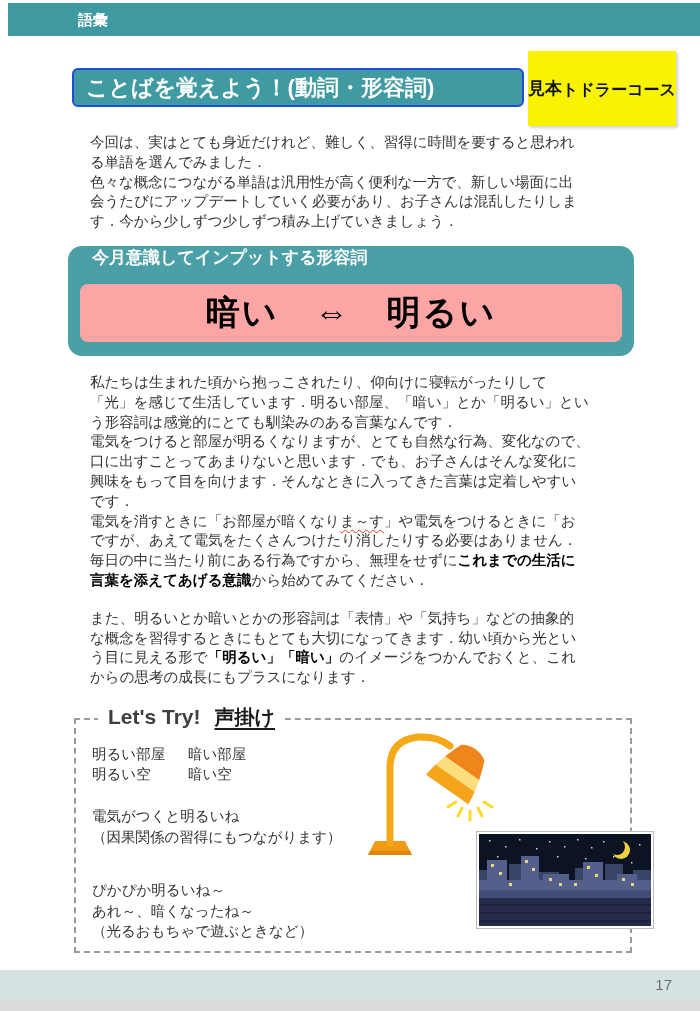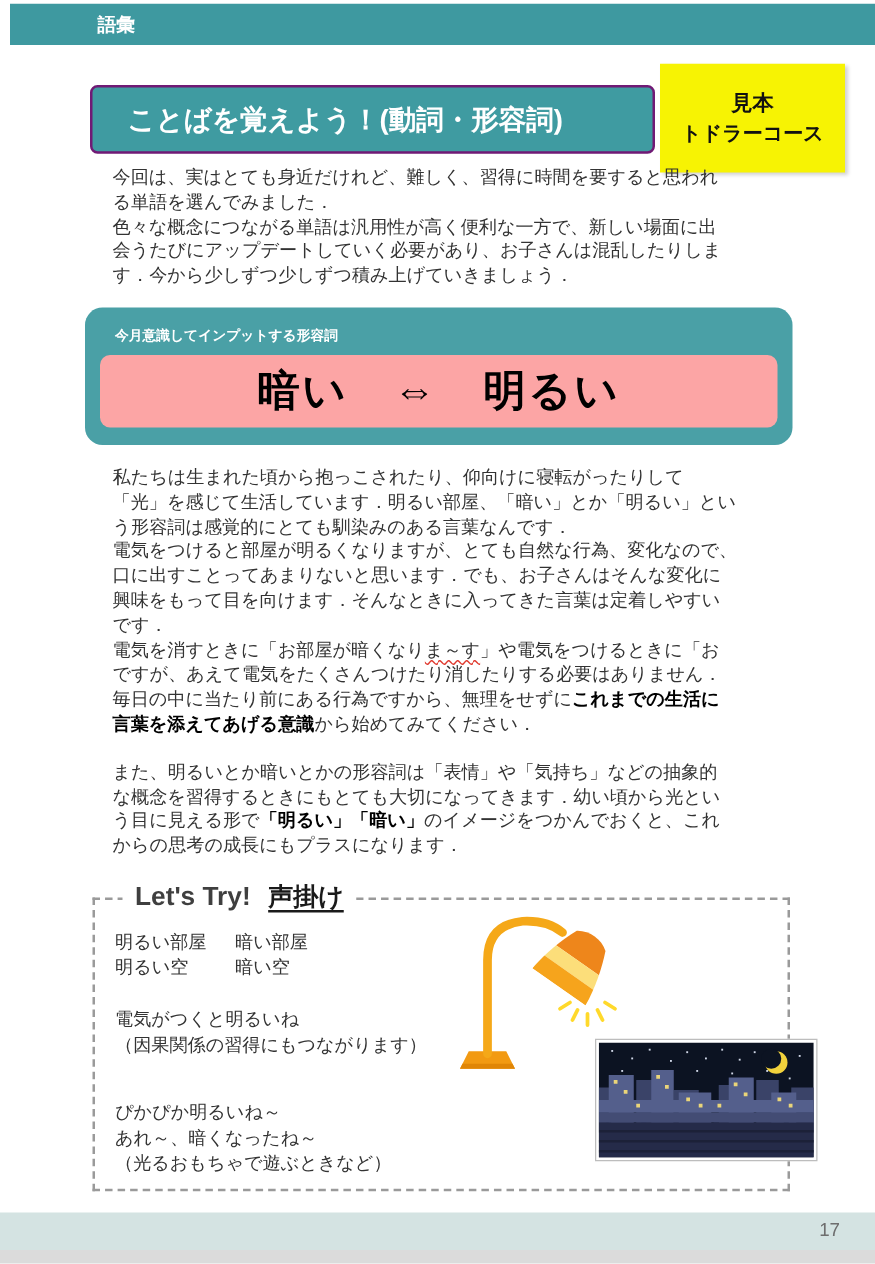--- a/index.html
+++ b/index.html
@@ -2,41 +2,41 @@
 <html><head>
 <meta charset="utf-8">
 <style>
   html,body{margin:0;padding:0;background:#fff;}
   .page{position:relative;width:700px;height:1011px;background:#fff;overflow:hidden;
         font-family:"Liberation Sans","DejaVu Sans",sans-serif;outline:1px solid #e3e3e3;}
   
   .topband{position:absolute;left:8px;right:0;top:3px;height:33px;background:#3E99A0;}
   .topband .tag{position:absolute;left:70px;top:8px;color:#fff;font-weight:bold;font-size:15px;}
   
-  .hbar{position:absolute;left:72px;top:68px;width:452px;height:55px;background:#3F9BA1;
-        border:2px solid #701a75;border-radius:6px;box-sizing:border-box;
-        display:flex;align-items:center;padding-left:28px;}
+  .hbar{position:absolute;left:72px;top:68px;width:452px;height:39px;background:#3F9BA1;
+        border:2px solid #1d4ed8;border-radius:6px;box-sizing:border-box;
+        display:flex;align-items:center;padding-left:12px;}
   .hbar .htxt{color:#fff;font-weight:bold;font-size:22px;white-space:nowrap;}
   
-  .badge{position:absolute;left:528px;top:51px;width:148px;height:87px;background:#F7F303;
-         display:flex;flex-direction:column;align-items:center;justify-content:center;
+  .badge{position:absolute;left:528px;top:51px;width:148px;height:75px;background:#F7F303;
+         display:flex;flex-direction:row;align-items:center;justify-content:center;
          box-shadow:2px 2px 3px rgba(0,0,0,.18);}
   .badge .b1{font-size:17px;font-weight:bold;color:#111;}
   .badge .b2{font-size:16px;font-weight:bold;color:#111;margin-top:3px;}
   
   .txt{position:absolute;color:#333;font-size:14.5px;}
   .tline{line-height:19.8px;white-space:nowrap;}
   .spacer{height:18px;}
   .b{font-weight:bold;color:#000;}
   .wavy{text-decoration-line:underline;text-decoration-style:wavy;text-decoration-color:#E03A2F;
         text-decoration-thickness:1px;text-underline-offset:3px;}
   
   .focus{position:absolute;left:68px;top:246px;width:566px;height:110px;background:#4AA0A6;
          border-radius:14px;box-sizing:border-box;}
-  .focus .flabel{position:absolute;left:24px;top:15px;color:#fff;font-weight:bold;font-size:11px;white-space:nowrap;}
+  .focus .flabel{position:absolute;left:24px;top:0;color:#fff;font-weight:bold;font-size:17px;white-space:nowrap;}
   .focus .fin{position:absolute;left:12px;right:12px;top:38px;height:58px;background:#fca5a5;border-radius:8px;
          display:flex;align-items:center;justify-content:center;}
   .focus .fword{font-size:34px;font-weight:bold;color:#000;letter-spacing:2px;white-space:nowrap;}
   
   .lt{position:absolute;left:74px;top:718px;width:558px;height:235px;border:2px dashed #9a9a9a;box-sizing:border-box;}
   .lt-title{position:absolute;left:22px;top:-16px;background:#fff;padding:0 10px;white-space:nowrap;}
   .lt-title .en{font-weight:bold;font-size:21px;color:#3f3f3f;}
   .lt-title .jp{font-weight:bold;font-size:20px;color:#1a1a1a;margin-left:14px;
                 text-decoration:underline;text-decoration-thickness:2px;text-underline-offset:4px;}
   .lt-pairs{position:absolute;left:16px;top:24px;font-size:14.5px;color:#333;}

